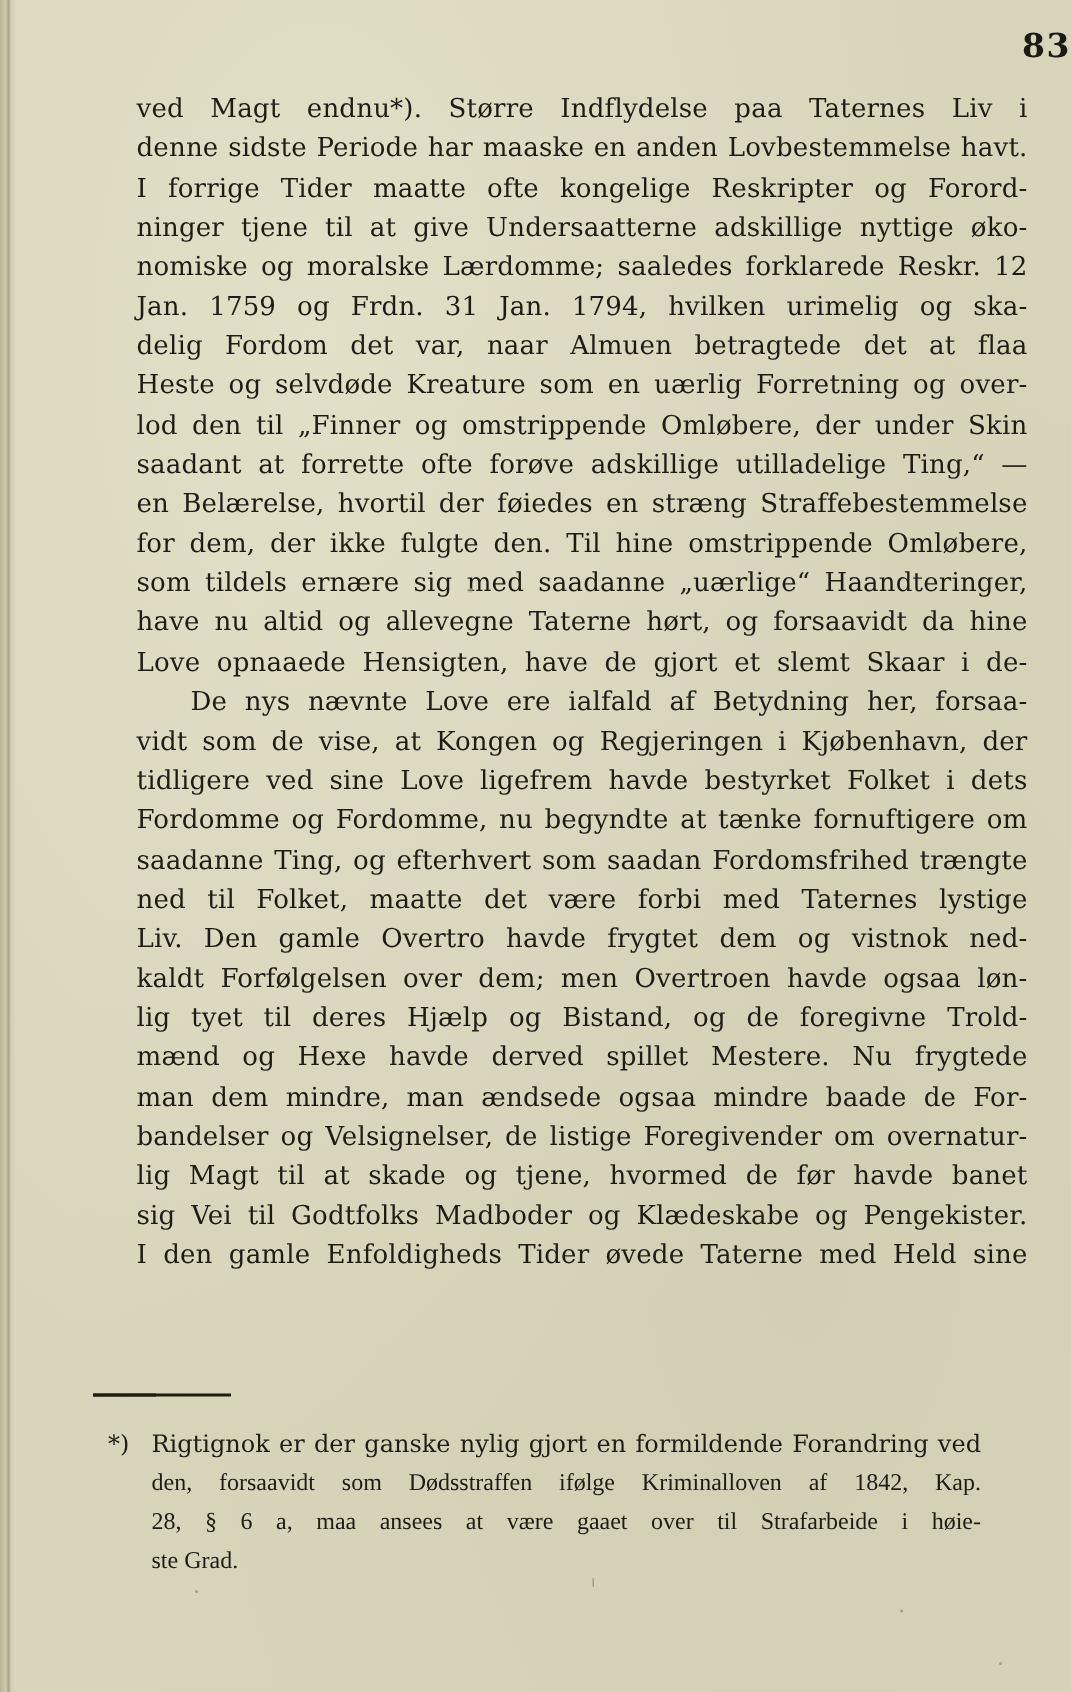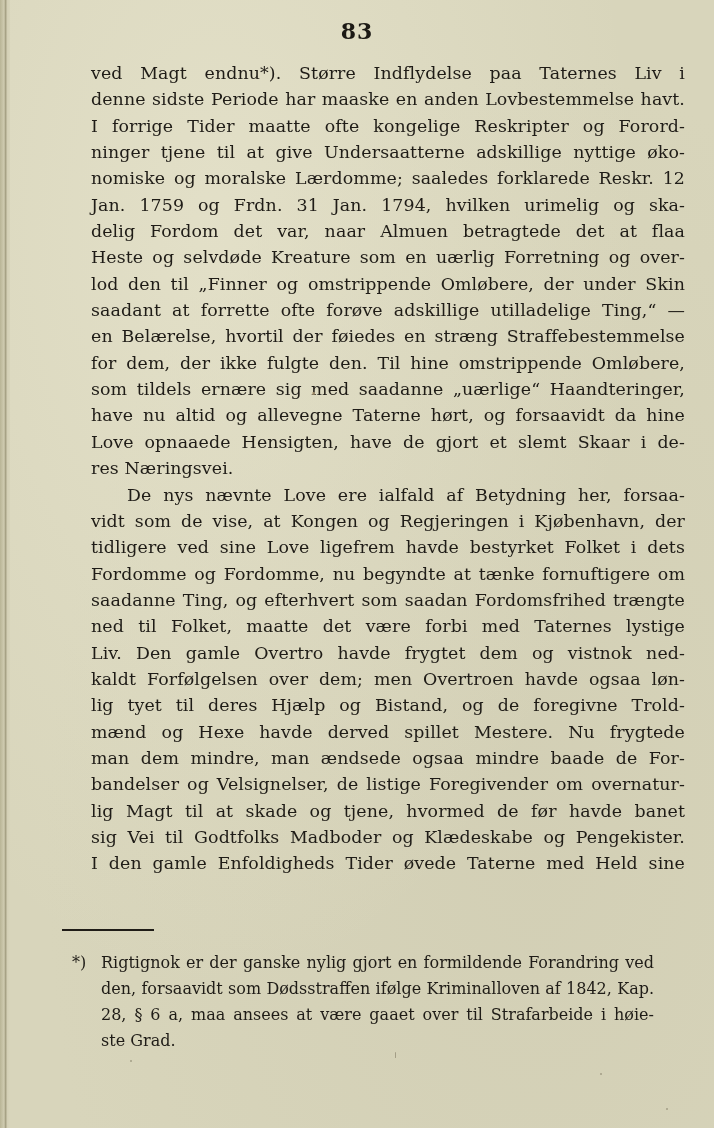--- a/index.html
+++ b/index.html
@@ -28,21 +28,21 @@
       position: absolute;
       left: 0; top: 0;
       width: 10px; height: 1128px;
       background: linear-gradient(to right, #b9b596 0%, #cfcbb0 40%, #a7a285 55%, #d4d0b6 75%, #d8d5bb 100%);
     }
     .page-number {
       position: absolute;
       top: 18px;
       left: 0;
       width: 714px;
-      text-align: center;
+      text-align: right;
       font-family: "DejaVu Serif", serif;
       font-weight: bold;
       font-size: 22px;
       letter-spacing: 1px;
       color: #1c1a15;
     }
     .body-text {
       position: absolute;
       left: 59px;
       top: 60px;
@@ -88,20 +88,21 @@
     .fn-line {
       height: 26px;
       line-height: 26px;
       font-size: 16px;
       white-space: nowrap;
       text-align: justify;
       text-align-last: justify;
     }
     .fn-line.cont {
       padding-left: 29px;
+      font-family: Liberation Serif, serif;
     }
     .fn-line.last {
       text-align-last: left;
     }
     .fn-marker {
       display: inline-block;
       width: 29px;
     }
     .speck {
       position: absolute;
@@ -128,21 +129,20 @@
     <div class="line">Jan. 1759 og Frdn. 31 Jan. 1794, hvilken urimelig og ska-</div>
     <div class="line">delig Fordom det var, naar Almuen betragtede det at flaa</div>
     <div class="line">Heste og selvdøde Kreature som en uærlig Forretning og over-</div>
     <div class="line">lod den til „Finner og omstrippende Omløbere, der under Skin</div>
     <div class="line">saadant at forrette ofte forøve adskillige utilladelige Ting,“ —</div>
     <div class="line">en Belærelse, hvortil der føiedes en stræng Straffebestemmelse</div>
     <div class="line">for dem, der ikke fulgte den.  Til hine omstrippende Omløbere,</div>
     <div class="line">som tildels ernære sig med saadanne „uærlige“ Haandteringer,</div>
     <div class="line">have nu altid og allevegne Taterne hørt, og forsaavidt da hine</div>
     <div class="line">Love opnaaede Hensigten, have de gjort et slemt Skaar i de-</div>
-    <div class="line last">res Næringsvei.</div>
     <div class="line indent">De nys nævnte Love ere ialfald af Betydning her, forsaa-</div>
     <div class="line">vidt som de vise, at Kongen og Regjeringen i Kjøbenhavn, der</div>
     <div class="line">tidligere ved sine Love ligefrem havde bestyrket Folket i dets</div>
     <div class="line">Fordomme og Fordomme, nu begyndte at tænke fornuftigere om</div>
     <div class="line">saadanne Ting, og efterhvert som saadan Fordomsfrihed trængte</div>
     <div class="line">ned til Folket, maatte det være forbi med Taternes lystige</div>
     <div class="line">Liv.  Den gamle Overtro havde frygtet dem og vistnok ned-</div>
     <div class="line">kaldt Forfølgelsen over dem; men Overtroen havde ogsaa løn-</div>
     <div class="line">lig tyet til deres Hjælp og Bistand, og de foregivne Trold-</div>
     <div class="line">mænd og Hexe havde derved spillet Mestere.  Nu frygtede</div>

